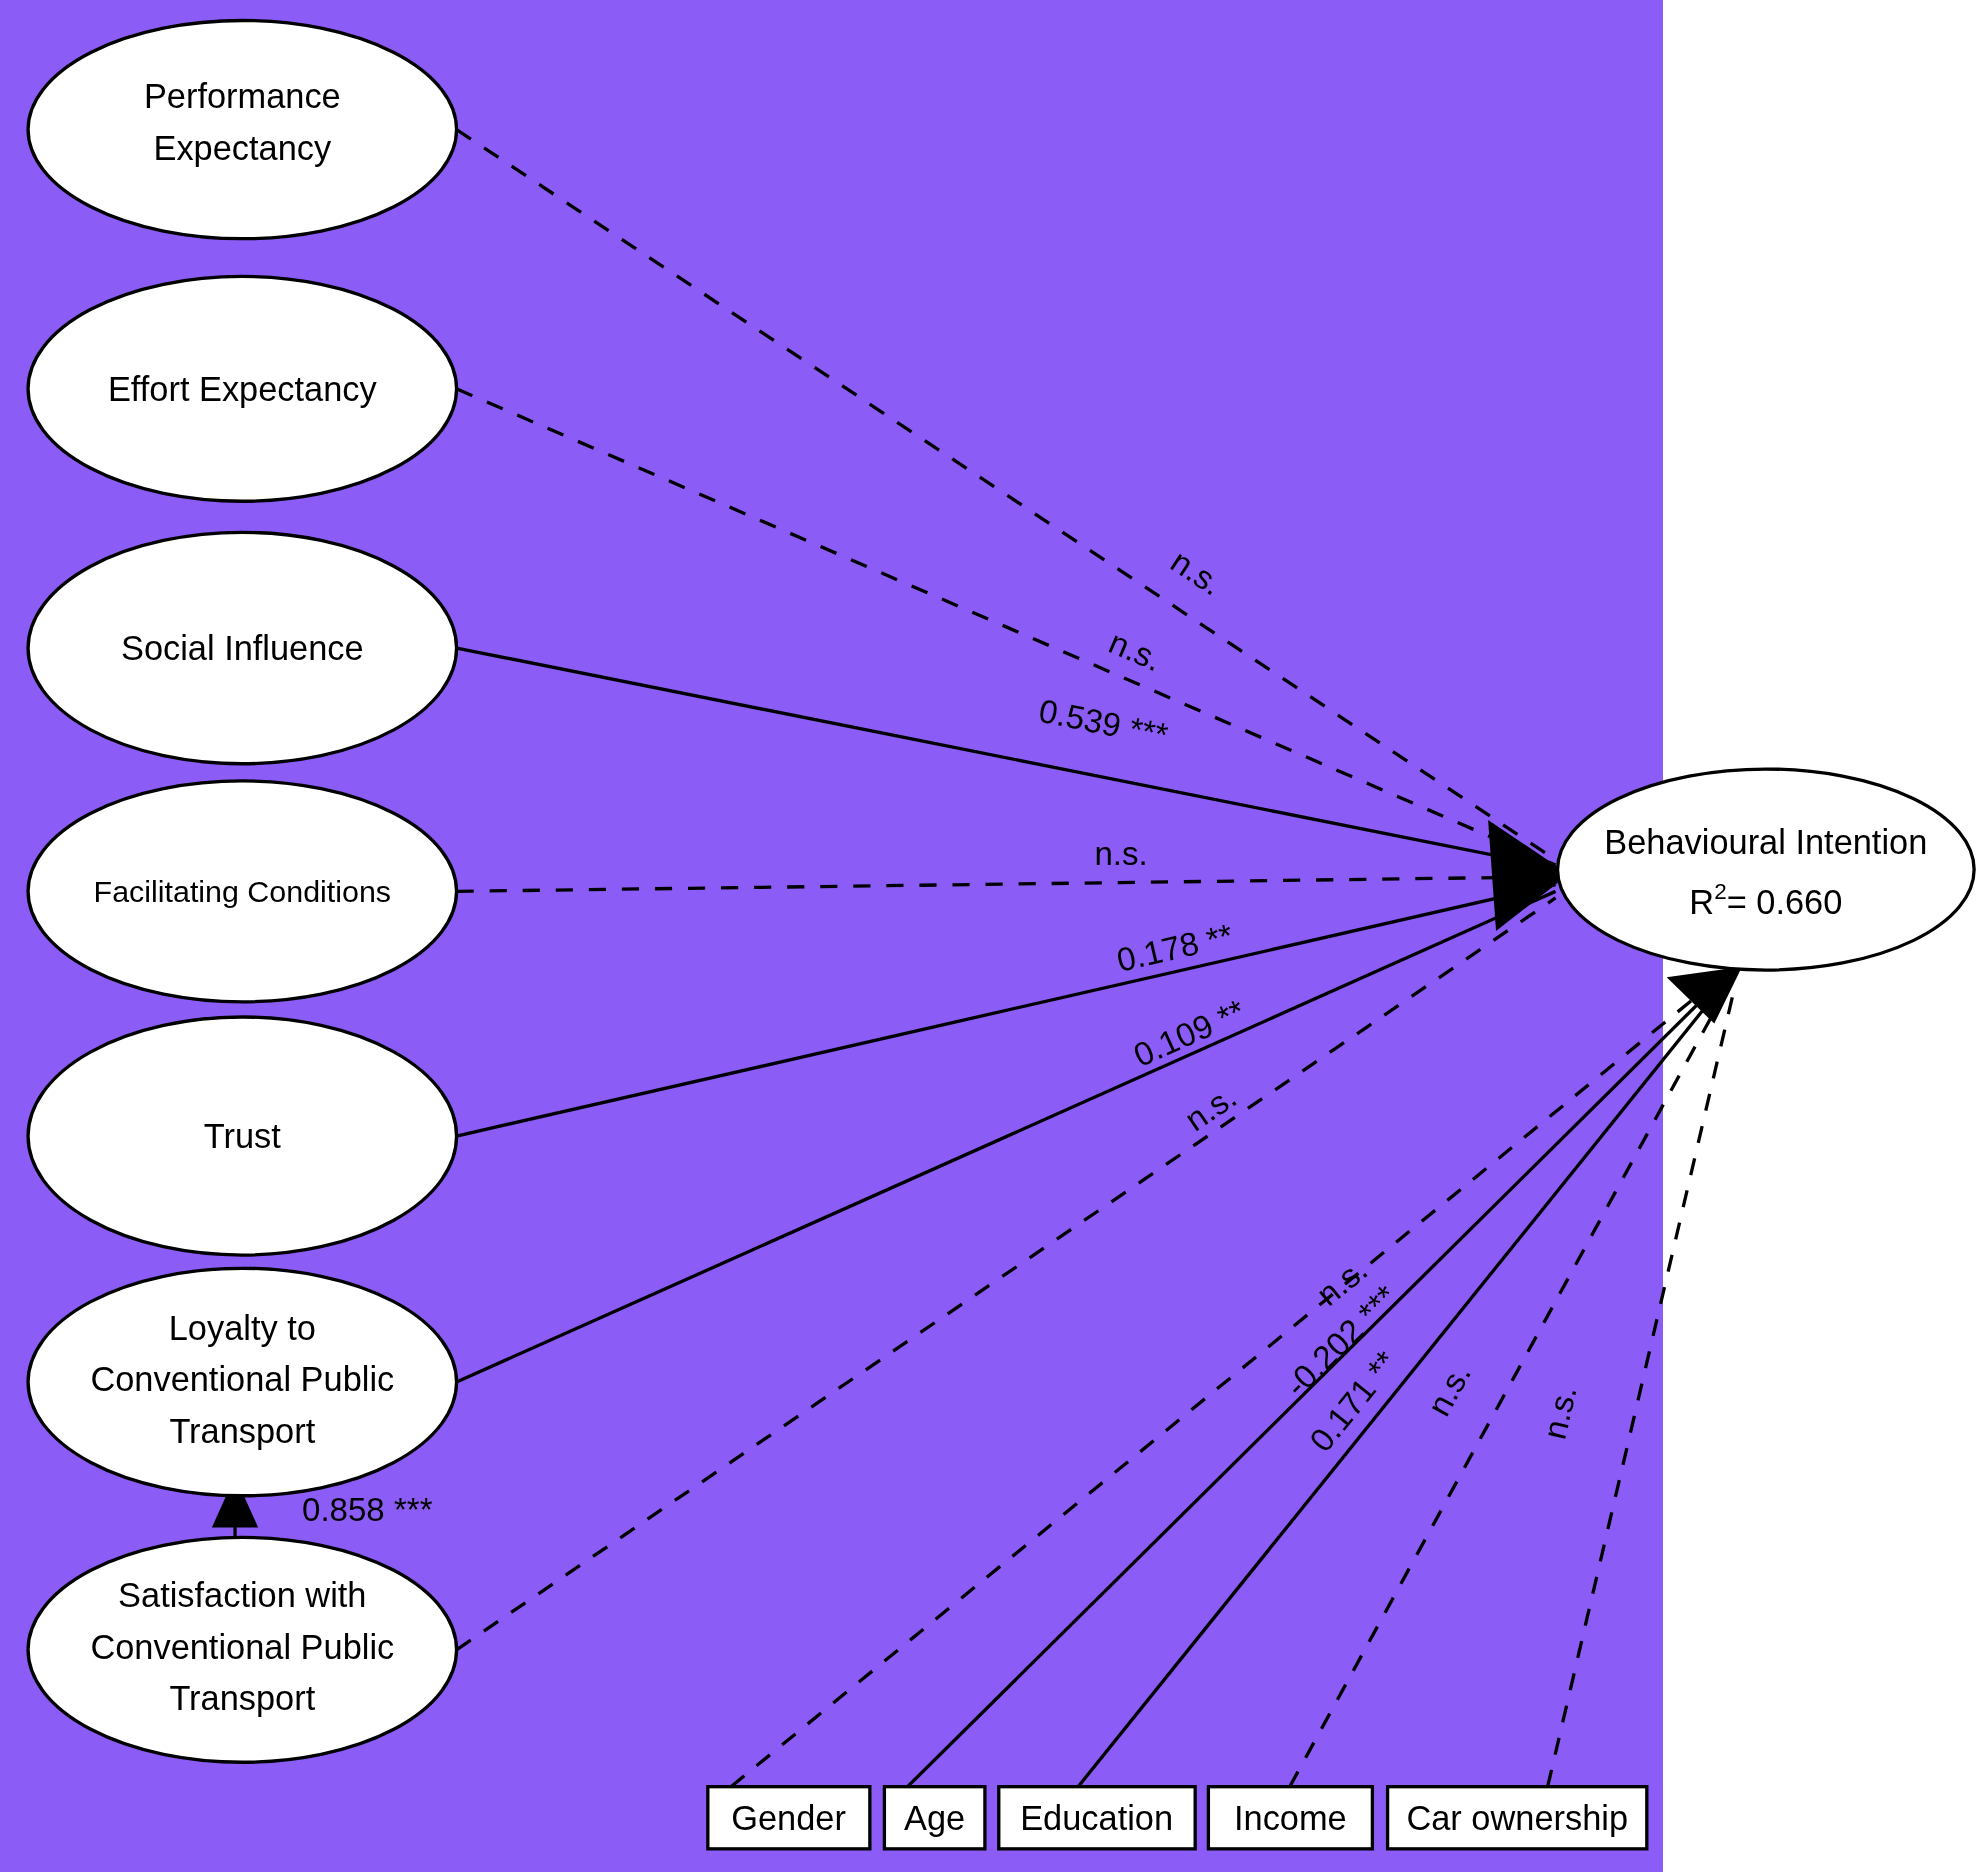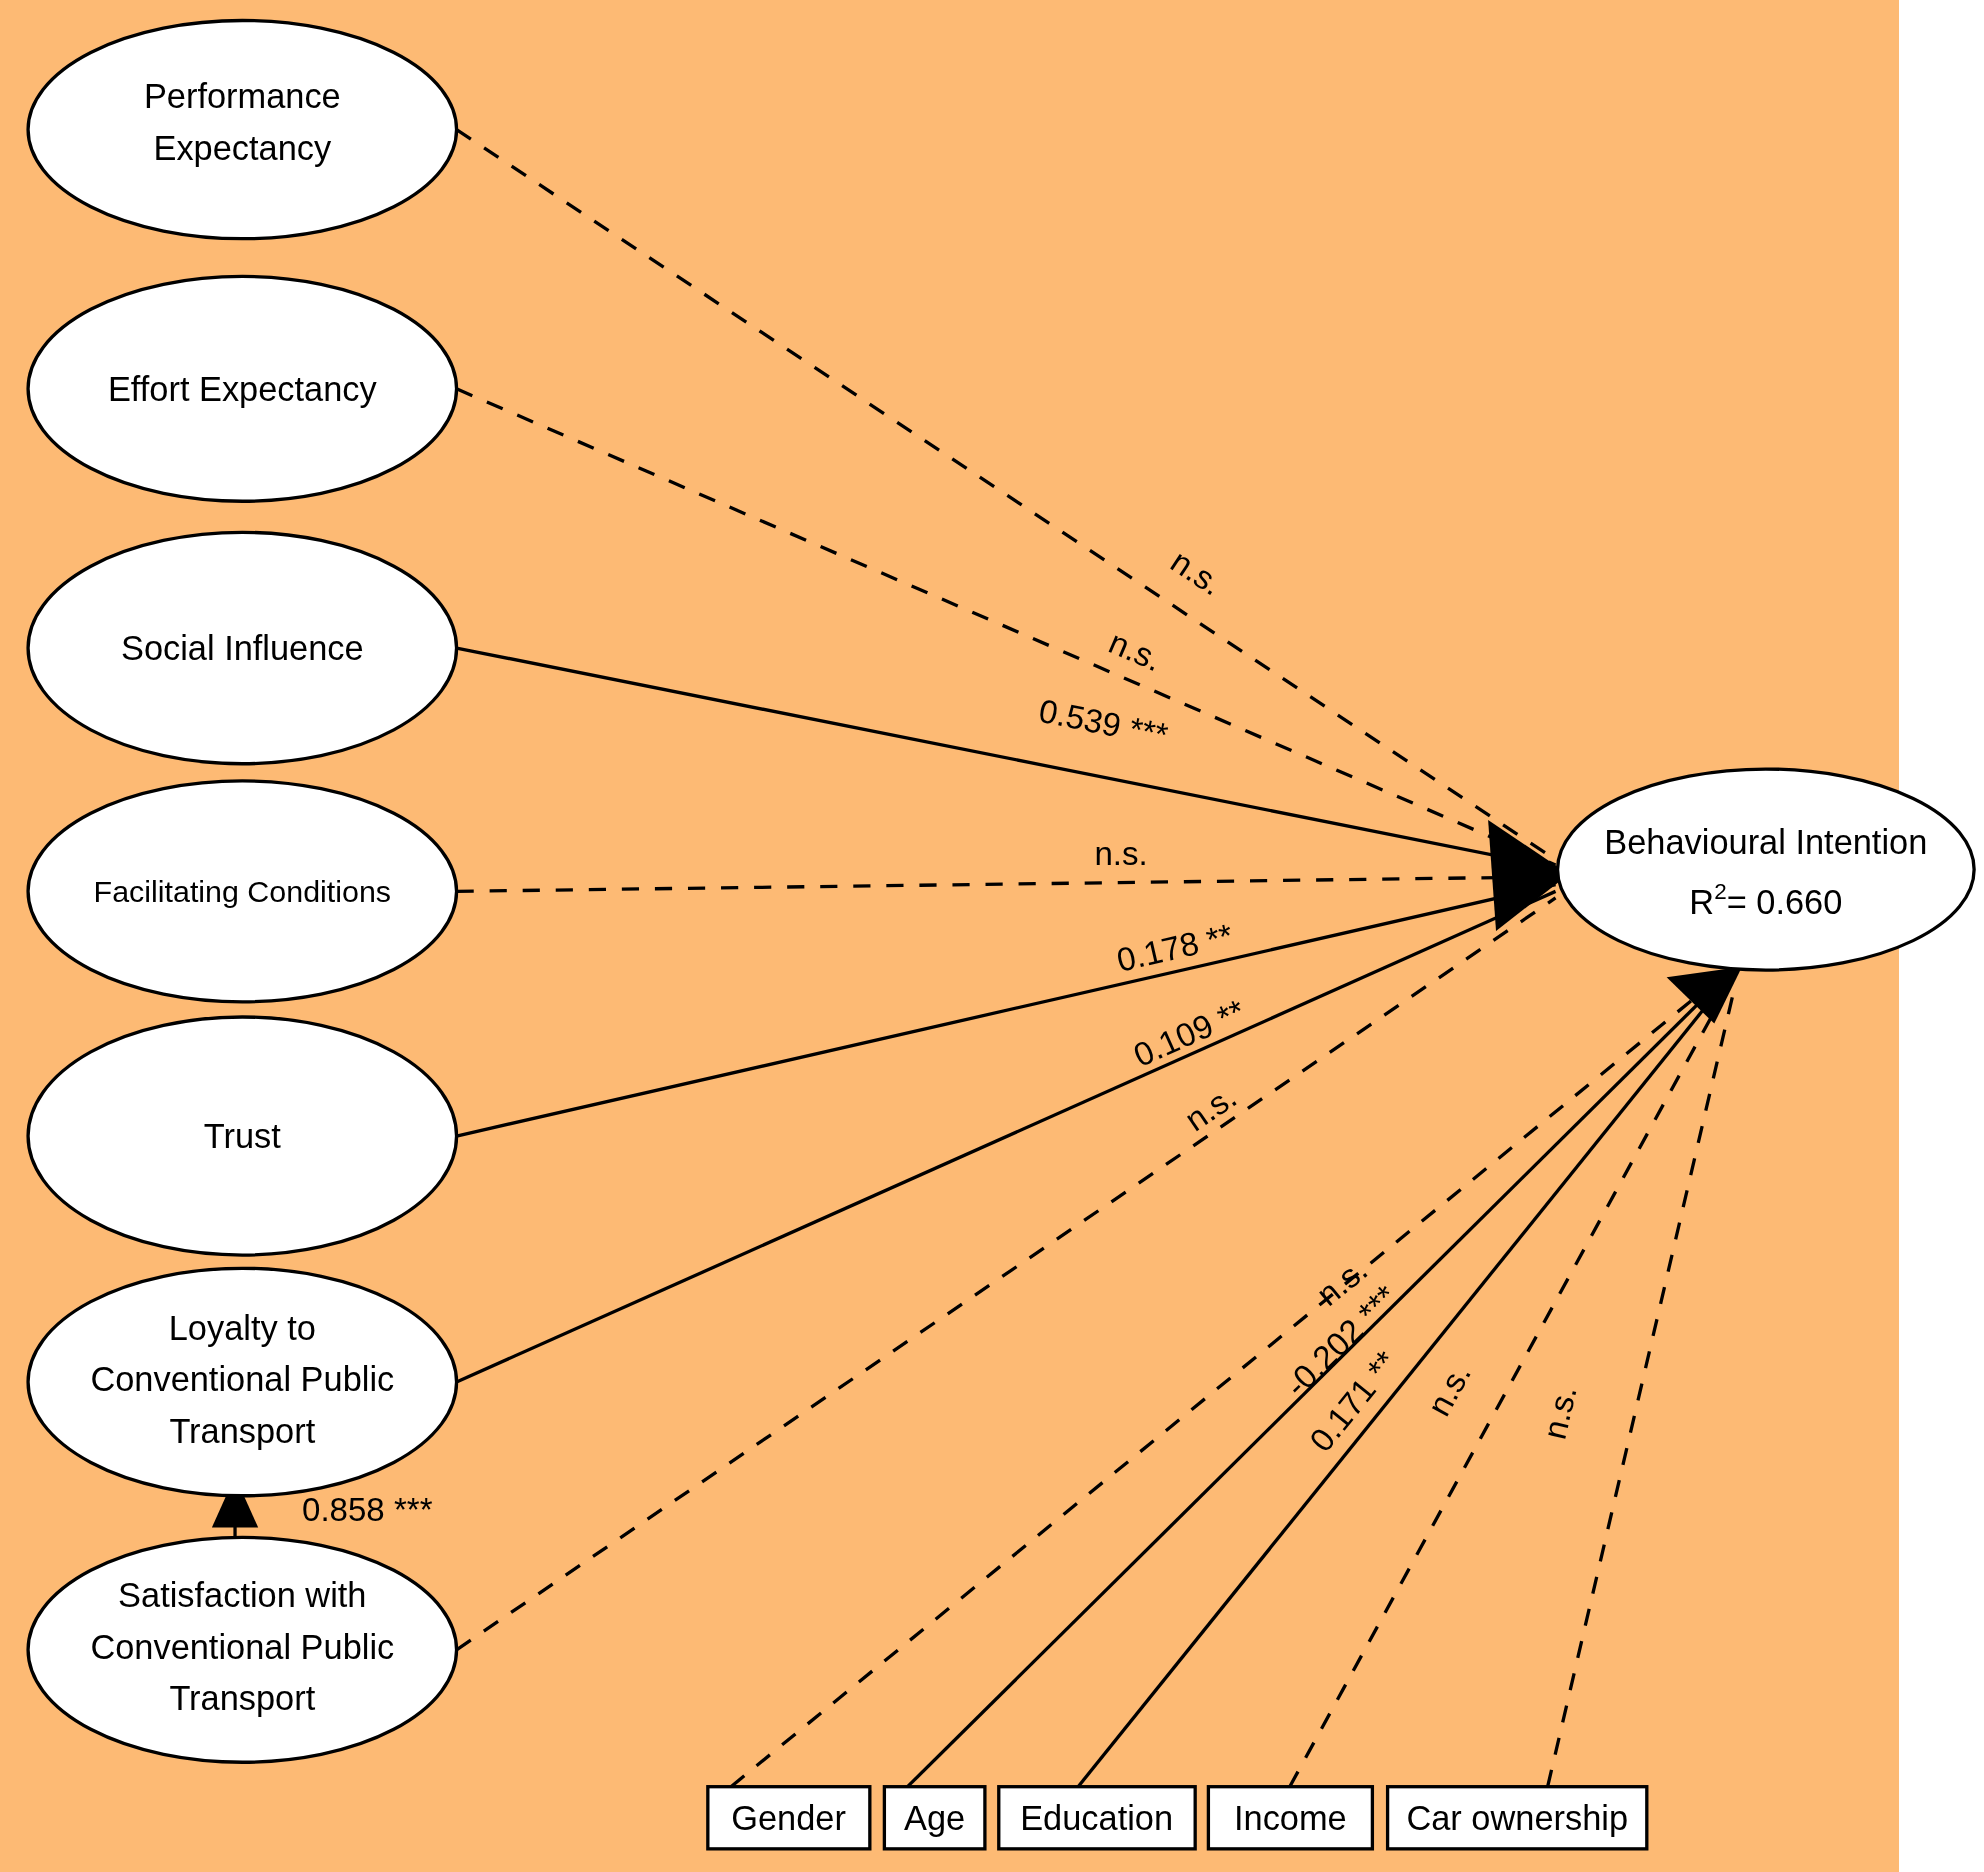--- a/index.html
+++ b/index.html
@@ -8,23 +8,23 @@
     background: #ffffff;
   }
   body {
     width: 1985px;
     height: 1872px;
     font-family: "Liberation Sans", sans-serif;
     overflow: hidden;
   }
   #diagram-root {
     position: relative;
-    width: 1899px;
+    width: 1663px;
     height: 1872px;
-    background: #fdba74;
+    background: #8b5cf6;
   }
   svg#sem-canvas {
     position: absolute;
     top: 0;
     left: 0;
     width: 1985px;
     height: 1872px;
     display: block;
   }
   .node-ellipse {

